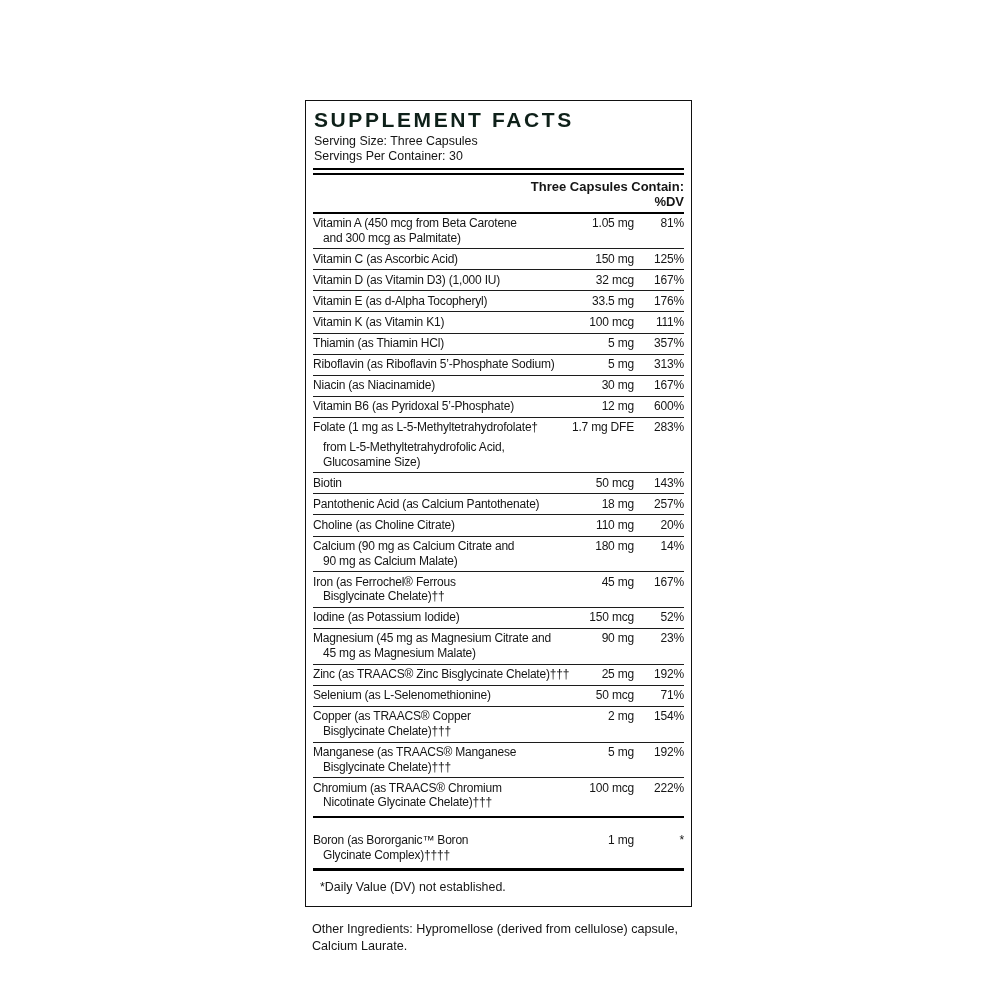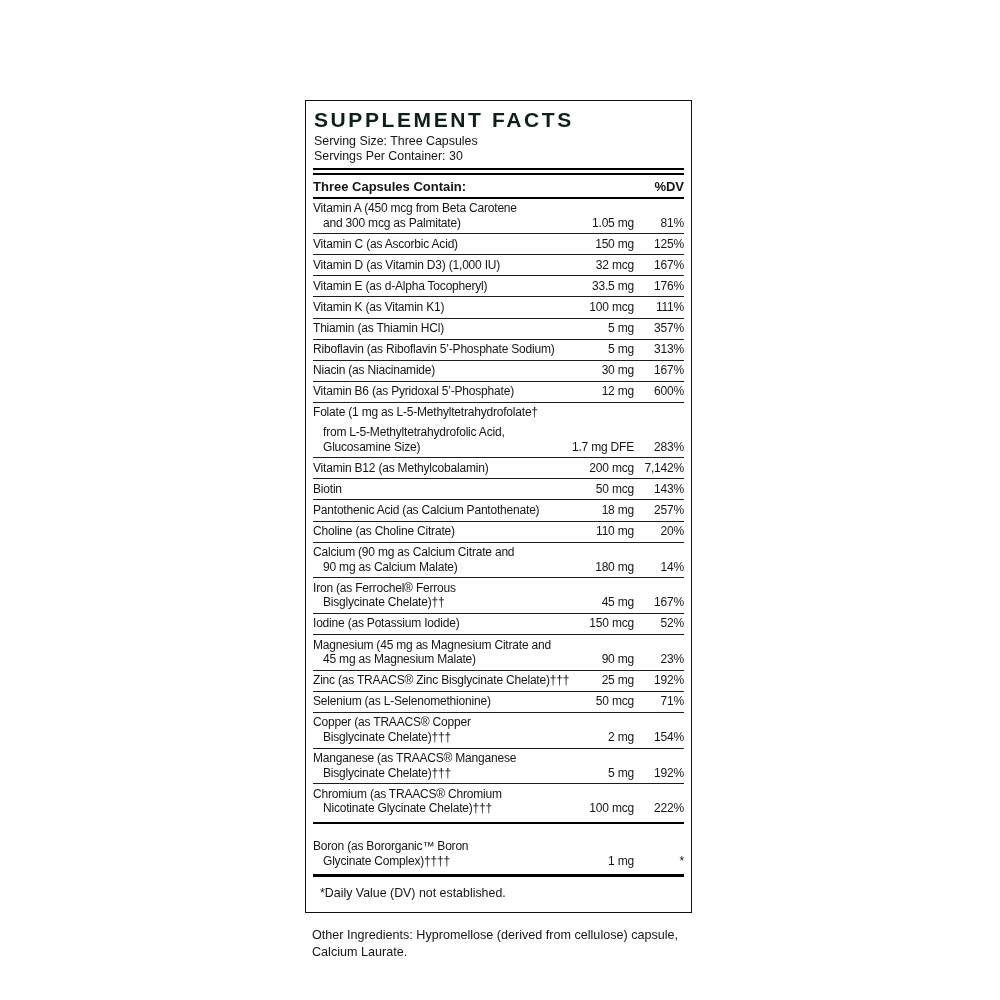--- a/index.html
+++ b/index.html
@@ -18,26 +18,26 @@
     font-size:21px; font-weight:bold; letter-spacing:2.6px;
     color:#0e2019; line-height:24px; margin:1px 0 2px 1px;
     white-space:nowrap;
   }
   .serving-line { font-size:12.4px; line-height:15px; margin-left:1px; white-space:nowrap; }
 
   .double-rule { margin-top:4px; height:7px;
     border-top:2.6px solid #000; border-bottom:2.6px solid #000; }
 
   .hdr-row { display:flex; justify-content:space-between; align-items:flex-end;
-    font-weight:bold; font-size:13px; line-height:15px; padding:3.5px 0 3px 0; }
+    font-weight:bold; font-size:13px; line-height:15px; padding:3.5px 0 3px 0;flex-direction:column; }
   .hdr-rule { border-top:2.2px solid #000; }
 
   .rows .row { border-top:1px solid #1c1c1c; }
   .rows .row:first-child { border-top:none; }
-  .row { display:flex; align-items:flex-end;
+  .row { display:flex; align-items:flex-start;
     font-size:12px; line-height:14.6px; letter-spacing:-0.2px;
     padding:2.5px 0 3px 0; }
   .row .name { flex:1 1 0; min-width:0; }
   .row .name .name-line { white-space:nowrap; }
   .row .name .name-line.cont { padding-left:10px; }
   .row.spaced .name .name-line:nth-child(2) { margin-top:5px; }
   .row .amt { width:78px; text-align:right; white-space:nowrap; flex:none; }
   .row .dv  { width:50px; text-align:right; white-space:nowrap; flex:none; }
 
   .pre-final-rule { border-top:2.6px solid #000; margin-top:3px; }
@@ -142,27 +142,20 @@
             <div class="name">
               <div class="name-line">Folate (1 mg as L-5-Methyltetrahydrofolate†</div>
               <div class="name-line cont">from L-5-Methyltetrahydrofolic Acid,</div>
               <div class="name-line cont">Glucosamine Size)</div>
             </div>
             <div class="amt">1.7 mg DFE</div>
             <div class="dv">283%</div>
           </div>
           <div class="row">
             <div class="name">
-              <div class="name-line">Vitamin B12 (as Methylcobalamin)</div>
-            </div>
-            <div class="amt">200 mcg</div>
-            <div class="dv">7,142%</div>
-          </div>
-          <div class="row">
-            <div class="name">
               <div class="name-line">Biotin</div>
             </div>
             <div class="amt">50 mcg</div>
             <div class="dv">143%</div>
           </div>
           <div class="row">
             <div class="name">
               <div class="name-line">Pantothenic Acid (as Calcium Pantothenate)</div>
             </div>
             <div class="amt">18 mg</div>

